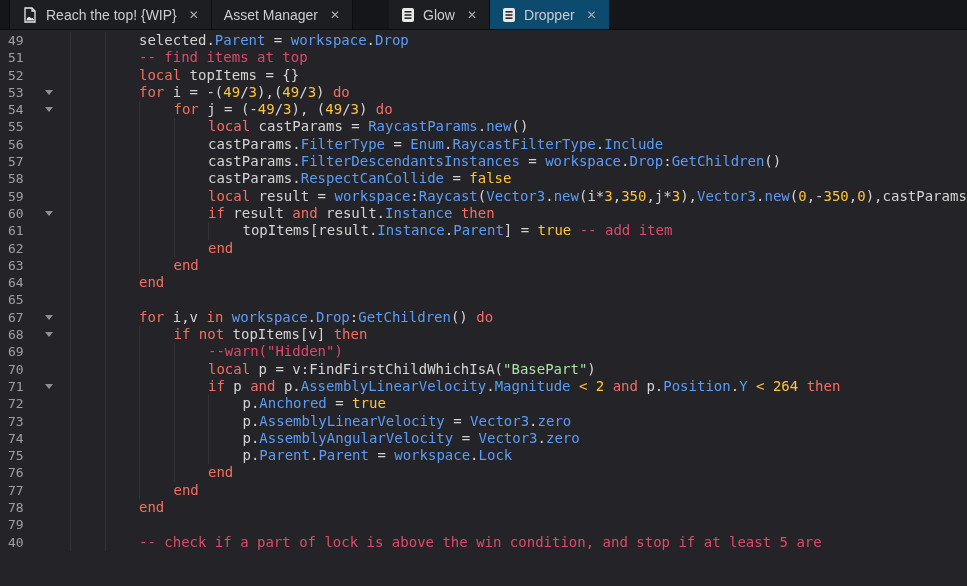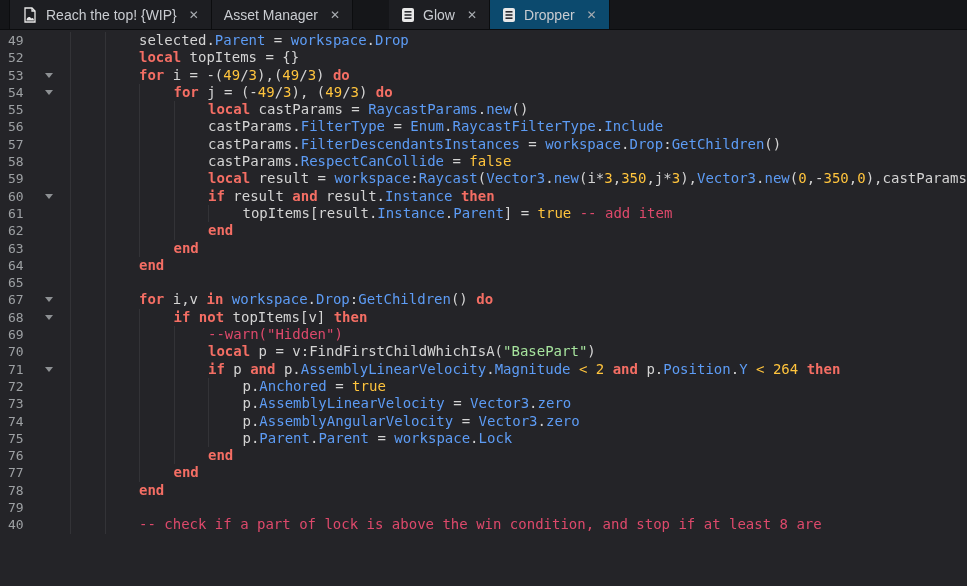--- a/index.html
+++ b/index.html
@@ -24,21 +24,21 @@
   .gutter-bg{position:absolute;top:30px;left:0;width:63px;bottom:0;background:#2b2b2f;}
   .line{display:flex;height:17.3px;line-height:17.3px;white-space:pre;position:relative;}
   .ln{width:26px;padding-left:8px;flex:none;color:var(--lnc);font-size:13px;}
   .fold{width:29px;flex:none;position:relative;}
   .fold .arrow{position:absolute;left:11px;top:6px;width:0;height:0;
                border-left:4.5px solid transparent;border-right:4.5px solid transparent;
                border-top:5.5px solid #8e9194;}
   .content{flex:1;white-space:pre;padding-left:7px;overflow:hidden;}
   .ind{display:inline-block;width:33.5px;height:17.3px;vertical-align:top;
        border-left:1px solid rgba(255,255,255,0.07);}
-  .tok-kw{color:var(--kw);font-weight:bold;}
+  .tok-kw{color:var(--kw);font-weight:normal;}
   .tok-plain{color:var(--plain);}
   .tok-prop{color:var(--prop);}
   .tok-num{color:var(--num);}
   .tok-bool{color:var(--num);font-weight:normal;}
   .tok-str{color:var(--str);}
   .tok-com{color:var(--com);}
   .tok-op{color:var(--num);}
 </style>
 </head>
 <body style="--kw: #f46e64; --plain: #d4d4d4; --prop: #5d9cf5; --num: #ffc43d; --str: #a6e39d; --com: #de496b; --lnc: #9da0a3;">
@@ -86,20 +86,21 @@
       <span class="label">Dropper</span>
       <span class="close">✕</span>
     </div>
   </div>
 
 <div class="gutter-bg"></div>
 
 <div class="editor">
 
 <div class="line"><span class="ln">49</span><span class="fold"></span><span class="content"><span class="ind"></span><span class="ind"></span><span class="tok-plain">selected.</span><span class="tok-prop">Parent</span><span class="tok-plain"> = </span><span class="tok-prop">workspace</span><span class="tok-plain">.</span><span class="tok-prop">Drop</span></span></div>
+    <div class="line"><span class="ln">51</span><span class="fold"></span><span class="content"><span class="ind"></span><span class="ind"></span><span class="tok-com">-- find items at top</span></span></div>
     <div class="line"><span class="ln">52</span><span class="fold"></span><span class="content"><span class="ind"></span><span class="ind"></span><span class="tok-kw">local</span><span class="tok-plain"> topItems = {}</span></span></div>
     <div class="line"><span class="ln">53</span><span class="fold"><span class="arrow"></span></span><span class="content"><span class="ind"></span><span class="ind"></span><span class="tok-kw">for</span><span class="tok-plain"> i = -(</span><span class="tok-num">49</span><span class="tok-plain">/</span><span class="tok-num">3</span><span class="tok-plain">),(</span><span class="tok-num">49</span><span class="tok-plain">/</span><span class="tok-num">3</span><span class="tok-plain">) </span><span class="tok-kw">do</span></span></div>
     <div class="line"><span class="ln">54</span><span class="fold"><span class="arrow"></span></span><span class="content"><span class="ind"></span><span class="ind"></span><span class="ind"></span><span class="tok-kw">for</span><span class="tok-plain"> j = (-</span><span class="tok-num">49</span><span class="tok-plain">/</span><span class="tok-num">3</span><span class="tok-plain">), (</span><span class="tok-num">49</span><span class="tok-plain">/</span><span class="tok-num">3</span><span class="tok-plain">) </span><span class="tok-kw">do</span></span></div>
     <div class="line"><span class="ln">55</span><span class="fold"></span><span class="content"><span class="ind"></span><span class="ind"></span><span class="ind"></span><span class="ind"></span><span class="tok-kw">local</span><span class="tok-plain"> castParams = </span><span class="tok-prop">RaycastParams</span><span class="tok-plain">.</span><span class="tok-prop">new</span><span class="tok-plain">()</span></span></div>
     <div class="line"><span class="ln">56</span><span class="fold"></span><span class="content"><span class="ind"></span><span class="ind"></span><span class="ind"></span><span class="ind"></span><span class="tok-plain">castParams.</span><span class="tok-prop">FilterType</span><span class="tok-plain"> = </span><span class="tok-prop">Enum</span><span class="tok-plain">.</span><span class="tok-prop">RaycastFilterType</span><span class="tok-plain">.</span><span class="tok-prop">Include</span></span></div>
     <div class="line"><span class="ln">57</span><span class="fold"></span><span class="content"><span class="ind"></span><span class="ind"></span><span class="ind"></span><span class="ind"></span><span class="tok-plain">castParams.</span><span class="tok-prop">FilterDescendantsInstances</span><span class="tok-plain"> = </span><span class="tok-prop">workspace</span><span class="tok-plain">.</span><span class="tok-prop">Drop</span><span class="tok-plain">:</span><span class="tok-prop">GetChildren</span><span class="tok-plain">()</span></span></div>
     <div class="line"><span class="ln">58</span><span class="fold"></span><span class="content"><span class="ind"></span><span class="ind"></span><span class="ind"></span><span class="ind"></span><span class="tok-plain">castParams.</span><span class="tok-prop">RespectCanCollide</span><span class="tok-plain"> = </span><span class="tok-bool">false</span></span></div>
     <div class="line"><span class="ln">59</span><span class="fold"></span><span class="content"><span class="ind"></span><span class="ind"></span><span class="ind"></span><span class="ind"></span><span class="tok-kw">local</span><span class="tok-plain"> result = </span><span class="tok-prop">workspace</span><span class="tok-plain">:</span><span class="tok-prop">Raycast</span><span class="tok-plain">(</span><span class="tok-prop">Vector3</span><span class="tok-plain">.</span><span class="tok-prop">new</span><span class="tok-plain">(i*</span><span class="tok-num">3</span><span class="tok-plain">,</span><span class="tok-num">350</span><span class="tok-plain">,j*</span><span class="tok-num">3</span><span class="tok-plain">),</span><span class="tok-prop">Vector3</span><span class="tok-plain">.</span><span class="tok-prop">new</span><span class="tok-plain">(</span><span class="tok-num">0</span><span class="tok-plain">,-</span><span class="tok-num">350</span><span class="tok-plain">,</span><span class="tok-num">0</span><span class="tok-plain">),castParams)</span></span></div>
     <div class="line"><span class="ln">60</span><span class="fold"><span class="arrow"></span></span><span class="content"><span class="ind"></span><span class="ind"></span><span class="ind"></span><span class="ind"></span><span class="tok-kw">if</span><span class="tok-plain"> result </span><span class="tok-kw">and</span><span class="tok-plain"> result.</span><span class="tok-prop">Instance</span><span class="tok-plain"> </span><span class="tok-kw">then</span></span></div>
     <div class="line"><span class="ln">61</span><span class="fold"></span><span class="content"><span class="ind"></span><span class="ind"></span><span class="ind"></span><span class="ind"></span><span class="ind"></span><span class="tok-plain">topItems[result.</span><span class="tok-prop">Instance</span><span class="tok-plain">.</span><span class="tok-prop">Parent</span><span class="tok-plain">] = </span><span class="tok-bool">true</span><span class="tok-plain"> </span><span class="tok-com">-- add item</span></span></div>
@@ -113,14 +114,14 @@
     <div class="line"><span class="ln">70</span><span class="fold"></span><span class="content"><span class="ind"></span><span class="ind"></span><span class="ind"></span><span class="ind"></span><span class="tok-kw">local</span><span class="tok-plain"> p = v:FindFirstChildWhichIsA(</span><span class="tok-str">"BasePart"</span><span class="tok-plain">)</span></span></div>
     <div class="line"><span class="ln">71</span><span class="fold"><span class="arrow"></span></span><span class="content"><span class="ind"></span><span class="ind"></span><span class="ind"></span><span class="ind"></span><span class="tok-kw">if</span><span class="tok-plain"> p </span><span class="tok-kw">and</span><span class="tok-plain"> p.</span><span class="tok-prop">AssemblyLinearVelocity</span><span class="tok-plain">.</span><span class="tok-prop">Magnitude</span><span class="tok-plain"> </span><span class="tok-op">&lt;</span><span class="tok-plain"> </span><span class="tok-num">2</span><span class="tok-plain"> </span><span class="tok-kw">and</span><span class="tok-plain"> p.</span><span class="tok-prop">Position</span><span class="tok-plain">.</span><span class="tok-prop">Y</span><span class="tok-plain"> </span><span class="tok-op">&lt;</span><span class="tok-plain"> </span><span class="tok-num">264</span><span class="tok-plain"> </span><span class="tok-kw">then</span></span></div>
     <div class="line"><span class="ln">72</span><span class="fold"></span><span class="content"><span class="ind"></span><span class="ind"></span><span class="ind"></span><span class="ind"></span><span class="ind"></span><span class="tok-plain">p.</span><span class="tok-prop">Anchored</span><span class="tok-plain"> = </span><span class="tok-bool">true</span></span></div>
     <div class="line"><span class="ln">73</span><span class="fold"></span><span class="content"><span class="ind"></span><span class="ind"></span><span class="ind"></span><span class="ind"></span><span class="ind"></span><span class="tok-plain">p.</span><span class="tok-prop">AssemblyLinearVelocity</span><span class="tok-plain"> = </span><span class="tok-prop">Vector3</span><span class="tok-plain">.</span><span class="tok-prop">zero</span></span></div>
     <div class="line"><span class="ln">74</span><span class="fold"></span><span class="content"><span class="ind"></span><span class="ind"></span><span class="ind"></span><span class="ind"></span><span class="ind"></span><span class="tok-plain">p.</span><span class="tok-prop">AssemblyAngularVelocity</span><span class="tok-plain"> = </span><span class="tok-prop">Vector3</span><span class="tok-plain">.</span><span class="tok-prop">zero</span></span></div>
     <div class="line"><span class="ln">75</span><span class="fold"></span><span class="content"><span class="ind"></span><span class="ind"></span><span class="ind"></span><span class="ind"></span><span class="ind"></span><span class="tok-plain">p.</span><span class="tok-prop">Parent</span><span class="tok-plain">.</span><span class="tok-prop">Parent</span><span class="tok-plain"> = </span><span class="tok-prop">workspace</span><span class="tok-plain">.</span><span class="tok-prop">Lock</span></span></div>
     <div class="line"><span class="ln">76</span><span class="fold"></span><span class="content"><span class="ind"></span><span class="ind"></span><span class="ind"></span><span class="ind"></span><span class="tok-kw">end</span></span></div>
     <div class="line"><span class="ln">77</span><span class="fold"></span><span class="content"><span class="ind"></span><span class="ind"></span><span class="ind"></span><span class="tok-kw">end</span></span></div>
     <div class="line"><span class="ln">78</span><span class="fold"></span><span class="content"><span class="ind"></span><span class="ind"></span><span class="tok-kw">end</span></span></div>
     <div class="line"><span class="ln">79</span><span class="fold"></span><span class="content"><span class="ind"></span><span class="ind"></span></span></div>
-    <div class="line"><span class="ln">40</span><span class="fold"></span><span class="content"><span class="ind"></span><span class="ind"></span><span class="tok-com">-- check if a part of lock is above the win condition, and stop if at least 8 are</span></span></div>
+    <div class="line"><span class="ln">40</span><span class="fold"></span><span class="content"><span class="ind"></span><span class="ind"></span><span class="tok-com">-- check if a part of lock is above the win condition, and stop if at least 5 are</span></span></div>
   </div>
 
 </body></html>

